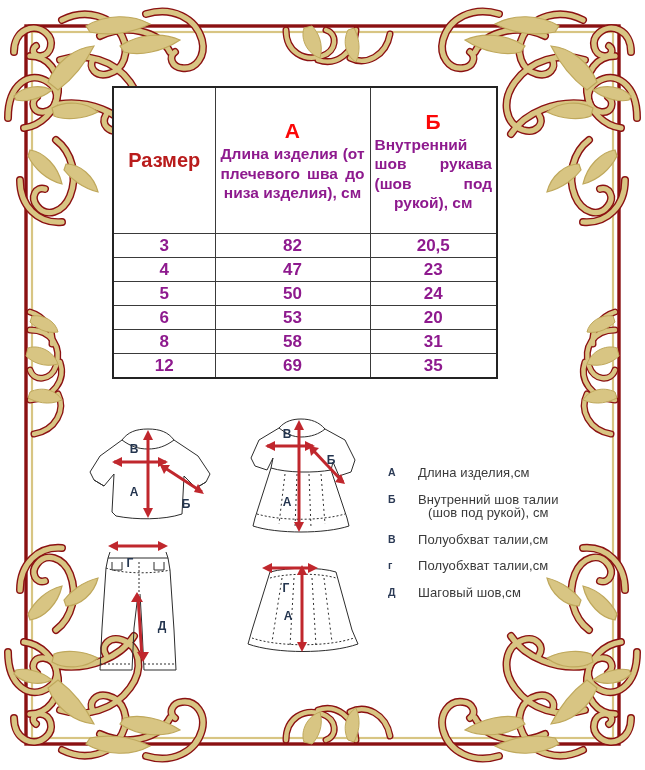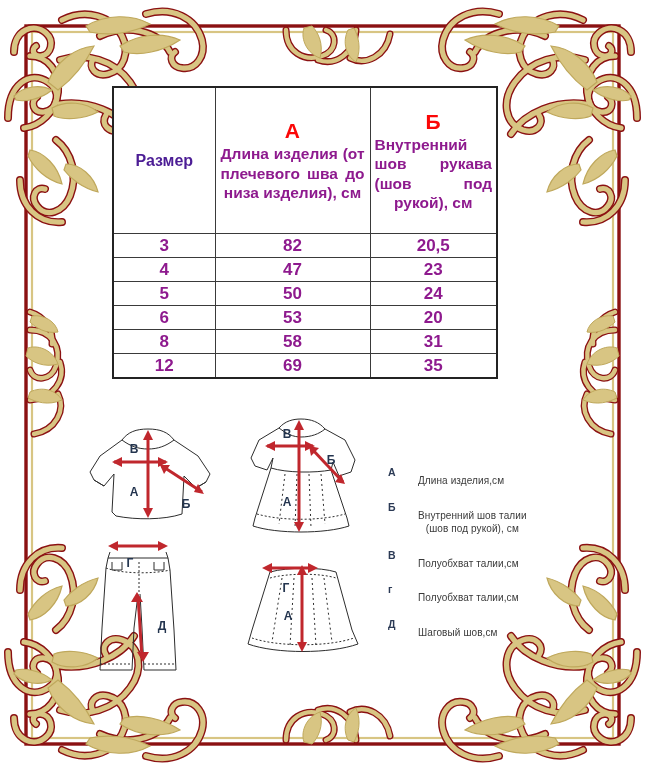--- a/index.html
+++ b/index.html
@@ -35,43 +35,42 @@
     display:block;color:#fb0707;font-weight:bold;font-size:21px;
     line-height:25px;margin-bottom:1px;letter-spacing:.5px;
   }
   .hdr-text{
     display:block;color:#8e1a8e;font-weight:bold;font-size:15.5px;
     line-height:19.5px;padding:0 5px;
     text-align:justify;text-align-last:center;
   }
   .hdr-text.b{padding:0 4px;}
   .hdr-size{
-    color:#4c1d95;font-weight:bold;font-size:16px;line-height:19px;
+    color:#b91c1c;font-weight:bold;font-size:20px;line-height:19px;
     display:block;padding-bottom:1px;
   }
   td.datacell{height:23px;color:#8e1a8e;font-weight:bold;font-size:17px;line-height:21px;}
 
   
   .draw{position:absolute;}
   #dw-sweater{left:78px;top:416px;}
   #dw-dress{left:233px;top:414px;}
   #dw-pants{left:82px;top:532px;}
   #dw-skirt{left:238px;top:548px;}
 
   
   .legend{position:absolute;left:388px;top:466px;width:185px;}
   .leg-row{display:flex;align-items:flex-start;margin-bottom:13px;}
   .leg-letter{
     width:30px;flex:0 0 30px;color:#2b3a55;font-weight:bold;
     font-size:10.5px;line-height:13px;
   }
   .leg-text{
-    color:#3a3a3a;font-size:10px;line-height:13.5px;
+    color:#3a3a3a;font-size:13px;line-height:13.5px;
     letter-spacing:.1px;
-    margin-top:8px;
   }
   .leg-text .l2{display:block;text-align:center;}
 </style>
 </head>
 <body>
 
 <div id="page">
 
   <svg class="frame-svg" viewBox="0 0 645 770">
     <defs>

